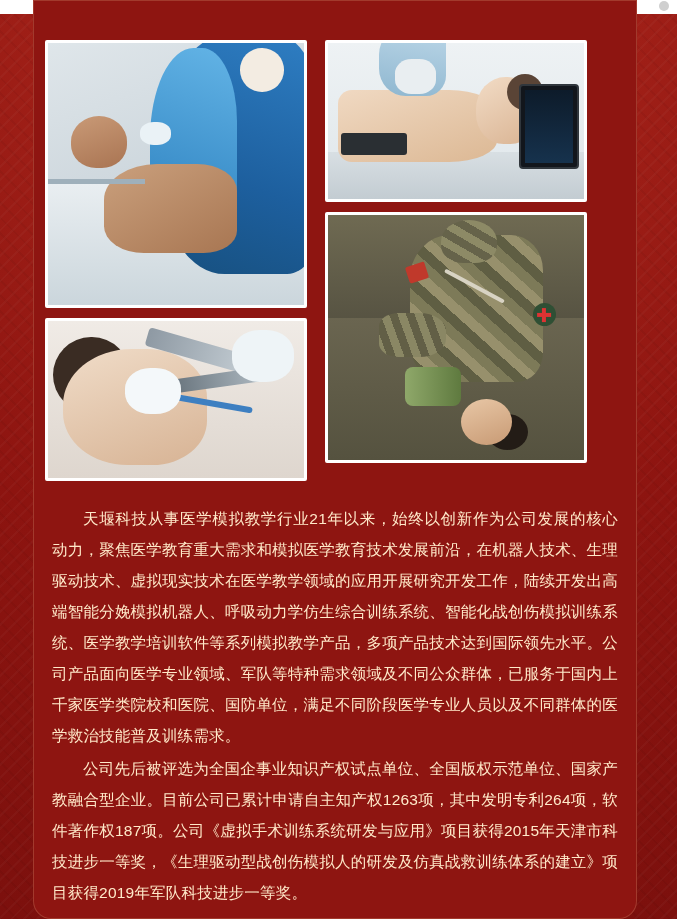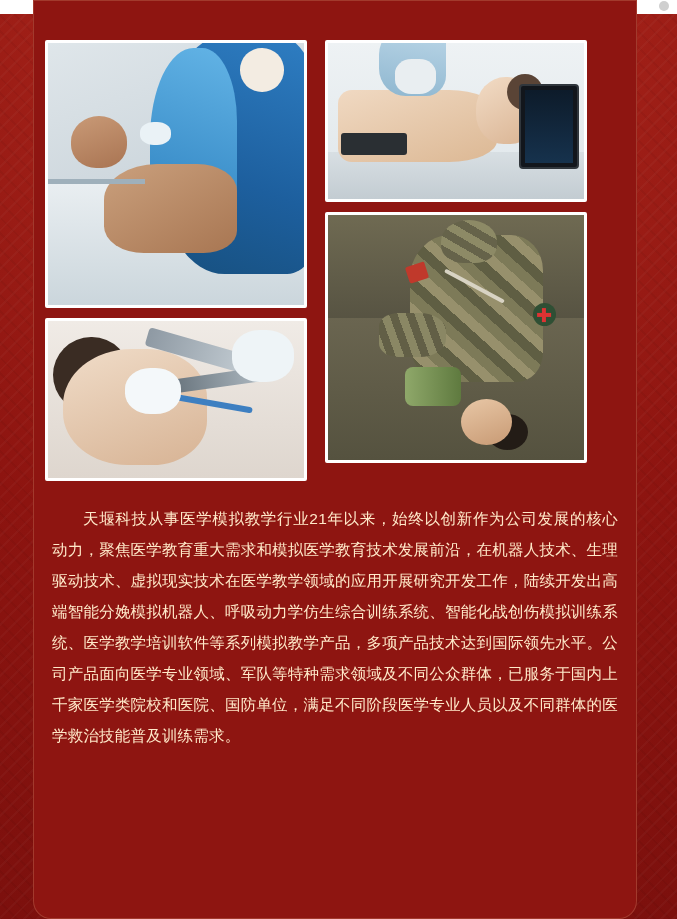--- a/index.html
+++ b/index.html
@@ -334,16 +334,17 @@
             <div class="victim-hair"></div>
             <div class="victim-head"></div>
 
           </div>
         </div>
       </div>
     </div>
 
     <div class="article">
       <p>天堰科技从事医学模拟教学行业21年以来，始终以创新作为公司发展的核心动力，聚焦医学教育重大需求和模拟医学教育技术发展前沿，在机器人技术、生理驱动技术、虚拟现实技术在医学教学领域的应用开展研究开发工作，陆续开发出高端智能分娩模拟机器人、呼吸动力学仿生综合训练系统、智能化战创伤模拟训练系统、医学教学培训软件等系列模拟教学产品，多项产品技术达到国际领先水平。公司产品面向医学专业领域、军队等特种需求领域及不同公众群体，已服务于国内上千家医学类院校和医院、国防单位，满足不同阶段医学专业人员以及不同群体的医学救治技能普及训练需求。</p>
+      <p>公司先后被评选为全国企事业知识产权试点单位、全国版权示范单位、国家产教融合型企业。目前公司已累计申请自主知产权1263项，其中发明专利264项，软件著作权187项。公司《虚拟手术训练系统研发与应用》项目获得2015年天津市科技进步一等奖，《生理驱动型战创伤模拟人的研发及仿真战救训练体系的建立》项目获得2019年军队科技进步一等奖。</p>
     </div>
 
   </div>
 </div>
 
 </body></html>

